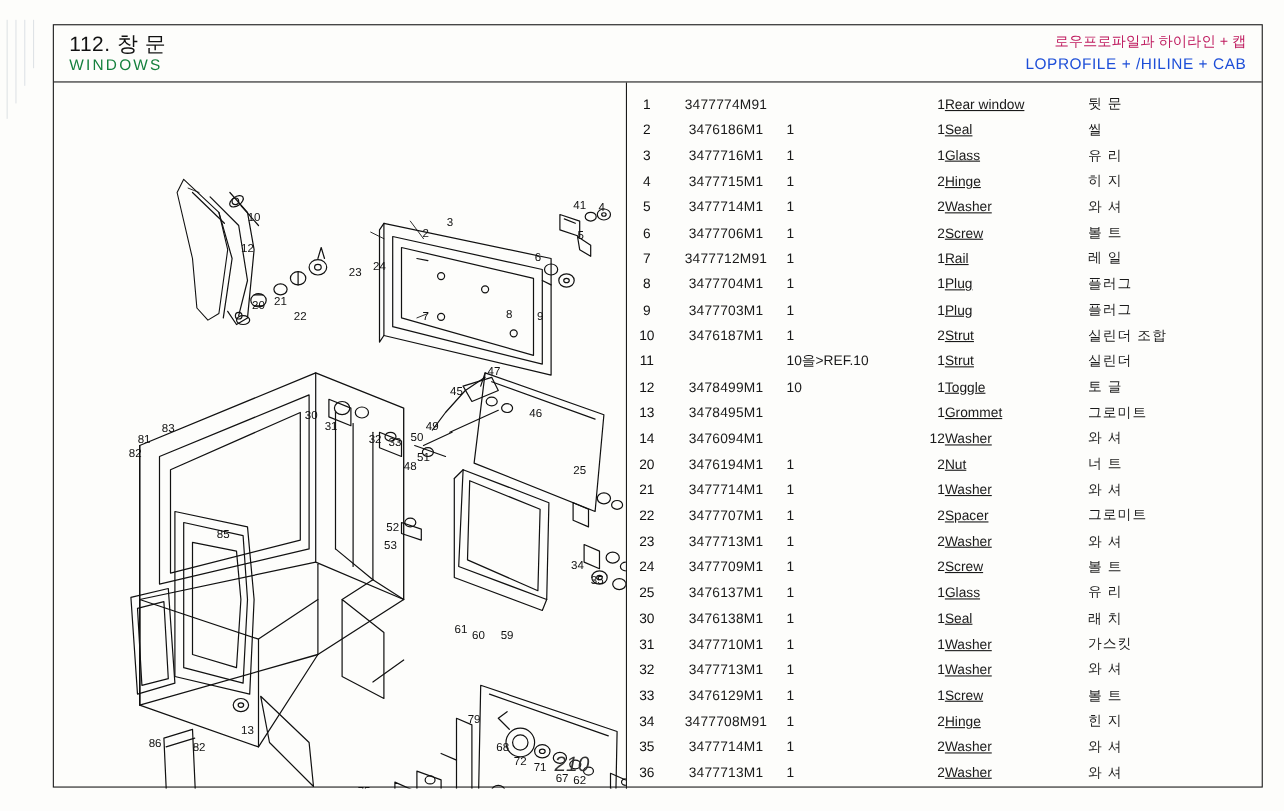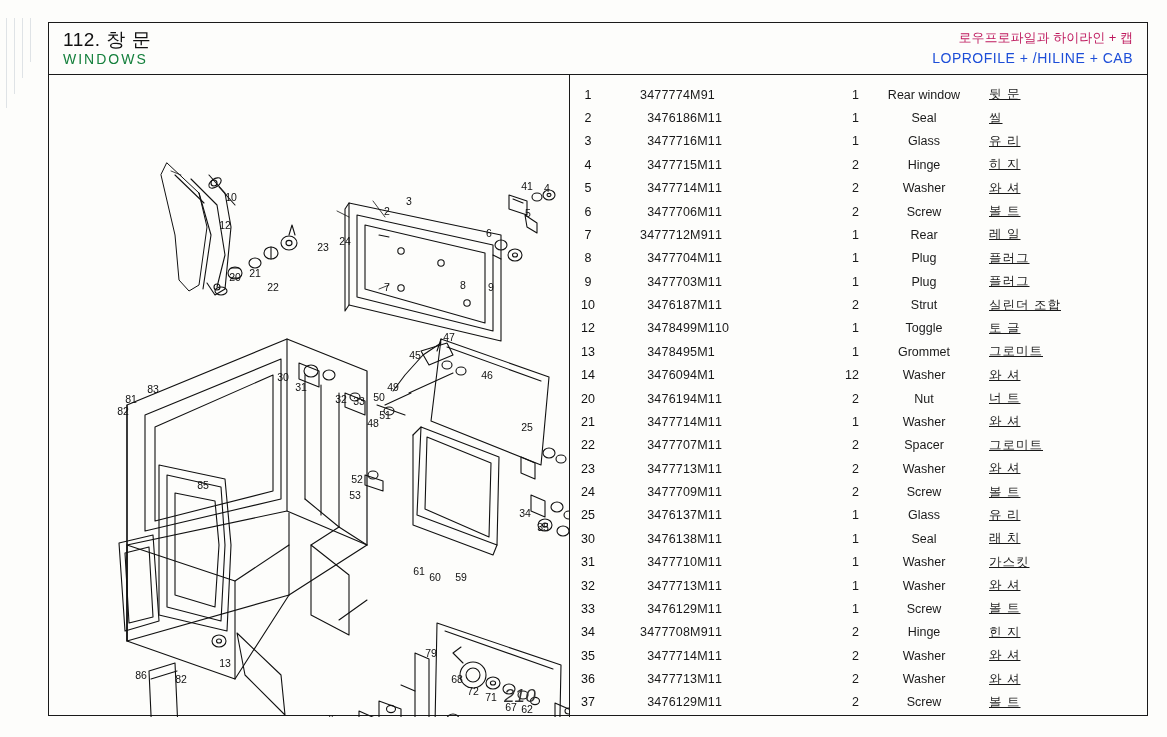--- a/index.html
+++ b/index.html
@@ -126,43 +126,43 @@
     vertical-align: middle;
     white-space: nowrap;
   }
   td.c-ref {
     width: 34px;
     text-align: center;
     color: #111;
   }
   td.c-part {
     width: 110px;
-    text-align: right;
+    text-align: center;
     padding-left: 6px;
     letter-spacing: 0.2px;
   }
   td.c-note {
     width: 118px;
     text-align: left;
     padding-left: 8px;
   }
   td.c-qty {
     width: 26px;
     text-align: right;
     padding-right: 6px;
   }
   td.c-desc {
     width: 130px;
-    text-align: center;
+    text-align: left;
+    text-decoration: underline;
   }
   td.c-kor {
     text-align: left;
     padding-left: 14px;
     letter-spacing: 1px;
-    text-decoration: underline;
   }
   svg.diagram-art { display: block; }
   .art-label {
     font-size: 10.5px;
     font-family: "Liberation Sans", sans-serif;
     fill: #111;
   }
 </style>
 </head>
 <body>
@@ -455,21 +455,21 @@
               <td class="c-note">1</td>
               <td class="c-qty">2</td>
               <td class="c-desc">Screw</td>
               <td class="c-kor">볼 트</td>
             </tr>
             <tr>
               <td class="c-ref">7</td>
               <td class="c-part">3477712M91</td>
               <td class="c-note">1</td>
               <td class="c-qty">1</td>
-              <td class="c-desc">Rear</td>
+              <td class="c-desc">Rail</td>
               <td class="c-kor">레 일</td>
             </tr>
             <tr>
               <td class="c-ref">8</td>
               <td class="c-part">3477704M1</td>
               <td class="c-note">1</td>
               <td class="c-qty">1</td>
               <td class="c-desc">Plug</td>
               <td class="c-kor">플러그</td>
             </tr>
@@ -481,20 +481,28 @@
               <td class="c-desc">Plug</td>
               <td class="c-kor">플러그</td>
             </tr>
             <tr>
               <td class="c-ref">10</td>
               <td class="c-part">3476187M1</td>
               <td class="c-note">1</td>
               <td class="c-qty">2</td>
               <td class="c-desc">Strut</td>
               <td class="c-kor">실린더 조합</td>
+            </tr>
+            <tr>
+              <td class="c-ref">11</td>
+              <td class="c-part"></td>
+              <td class="c-note">10을&gt;REF.10</td>
+              <td class="c-qty">1</td>
+              <td class="c-desc">Strut</td>
+              <td class="c-kor">실린더</td>
             </tr>
             <tr>
               <td class="c-ref">12</td>
               <td class="c-part">3478499M1</td>
               <td class="c-note">10</td>
               <td class="c-qty">1</td>
               <td class="c-desc">Toggle</td>
               <td class="c-kor">토 글</td>
             </tr>
             <tr>

